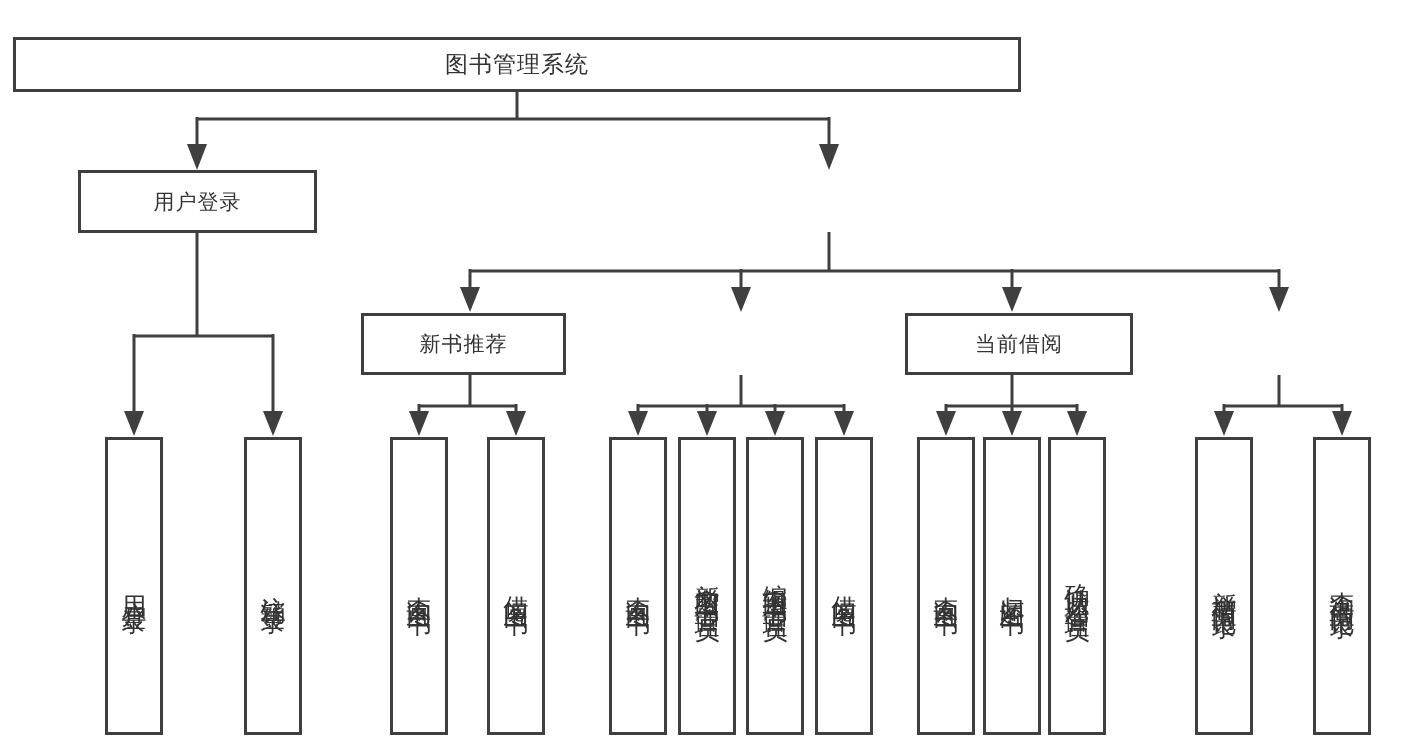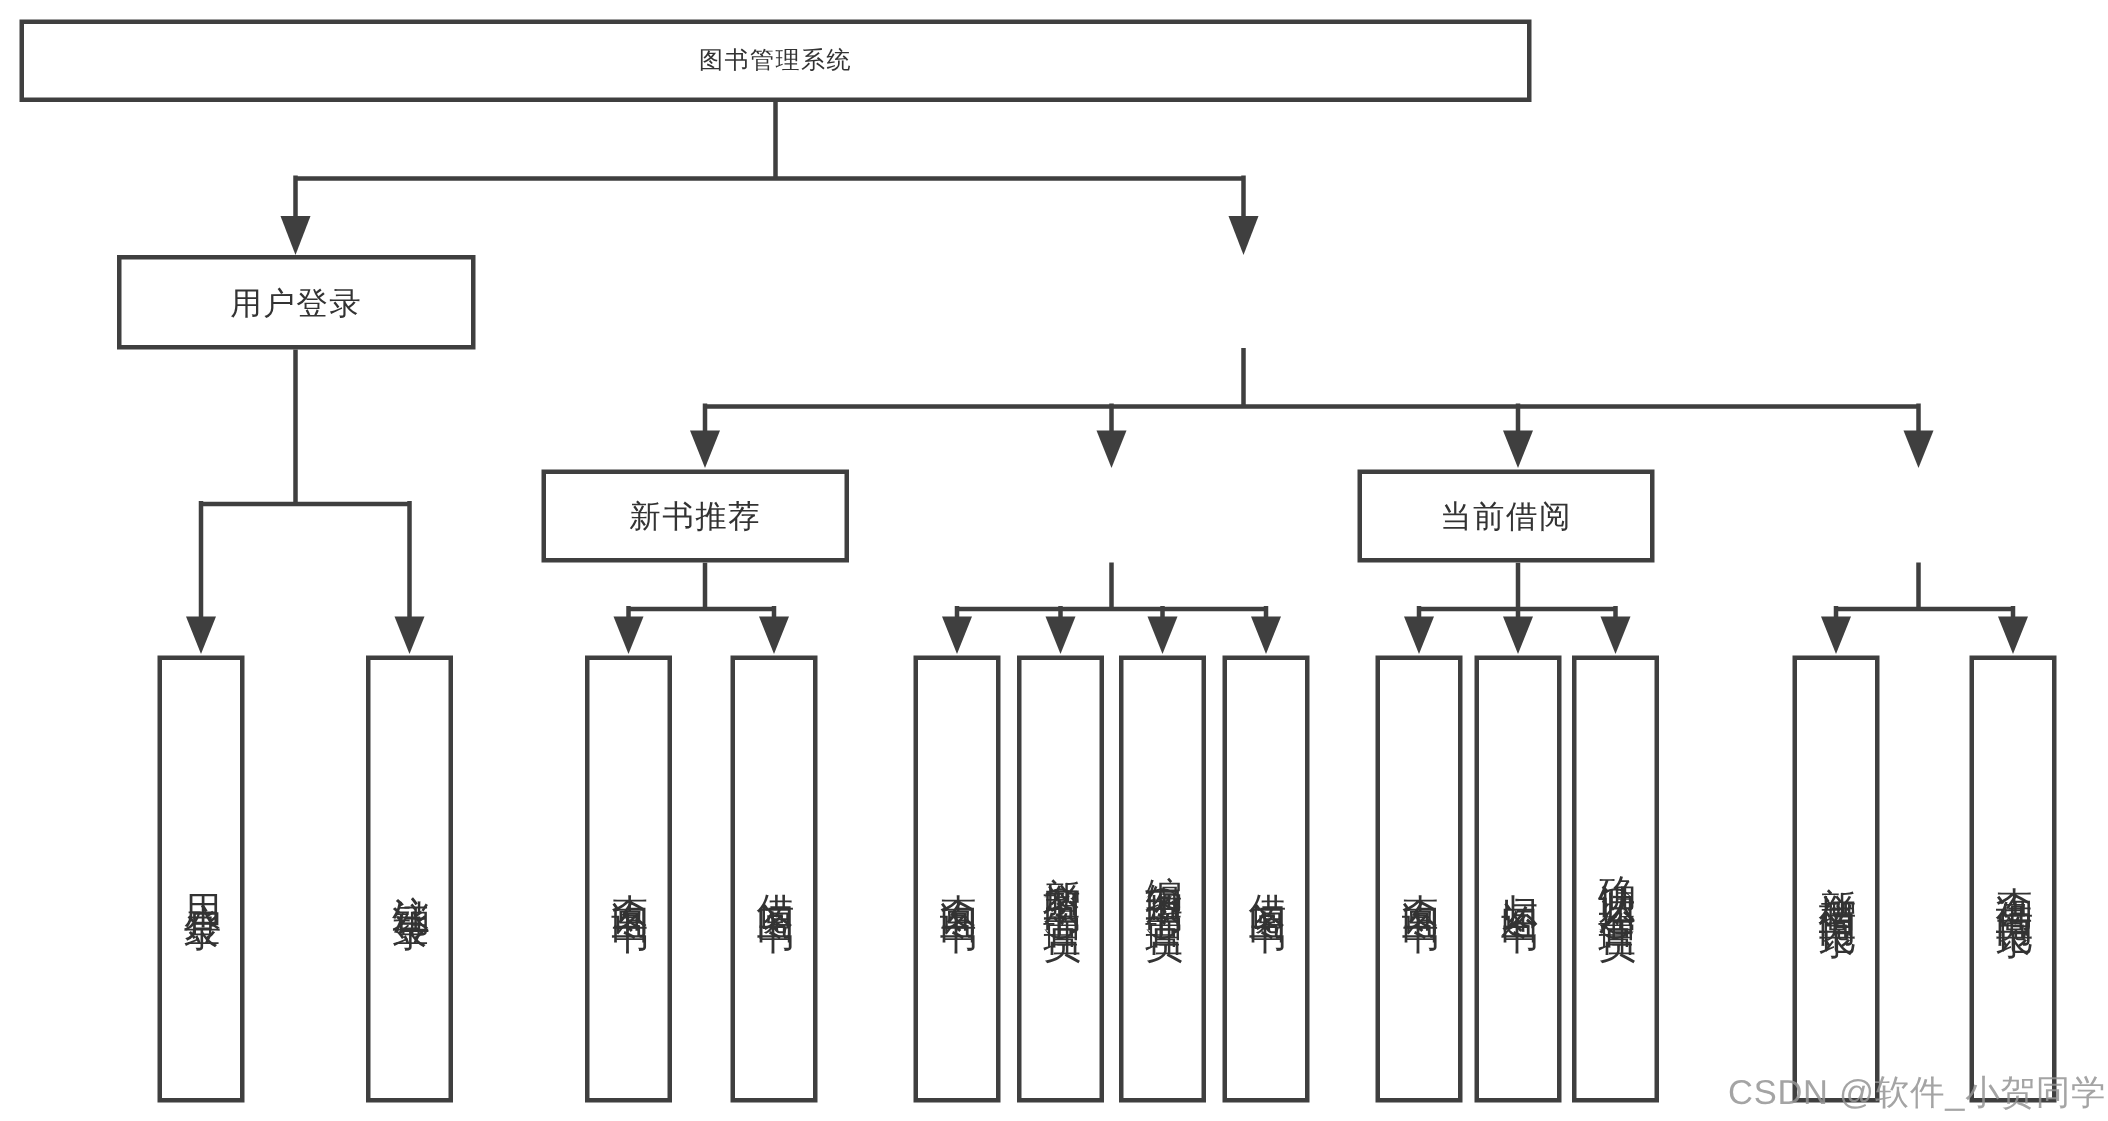--- a/index.html
+++ b/index.html
@@ -35,21 +35,22 @@
     justify-content: center;
     color: #333333;
   }
   .node-h {
     font-size: 21px;
     font-weight: 500;
     letter-spacing: 1px;
     white-space: nowrap;
   }
   .node-root {
-    font-size: 16px;
+    font-size: 23px;
+    margin-top: 24px;
   }
   .node-v {
     width: 58px;
     top: 437px;
     height: 298px;
   }
   .vtext {
     writing-mode: vertical-rl;
     text-orientation: mixed;
     font-size: 25px;
@@ -142,21 +143,21 @@
     <span>图书管理系统</span>
   </div>
 
   <div class="node node-h" style="left:78px; top:170px; width:239px; height:63px;">
     <span>用户登录</span>
   </div>
 
   <div class="node node-h" style="left:361px; top:313px; width:205px; height:62px;">
     <span>新书推荐</span>
   </div>
-  <div class="node node-h" style="left:905px; top:313px; width:198px; height:62px;">
+  <div class="node node-h" style="left:905px; top:313px; width:228px; height:62px;">
     <span>当前借阅</span>
   </div>
 
   <div class="node node-v" style="left:105px;">
     <span class="vtext">用户登录</span>
   </div>
   <div class="node node-v" style="left:244px;">
     <span class="vtext">注销登录</span>
   </div>
 
@@ -190,15 +191,14 @@
     <span class="vtext">确认归还（管理员）</span>
   </div>
 
   <div class="node node-v" style="left:1195px;">
     <span class="vtext">新增借阅记录</span>
   </div>
   <div class="node node-v" style="left:1313px;">
     <span class="vtext">查询借阅记录</span>
   </div>
 
-  <div class="watermark">CSDN @软件_小贺同学</div>
 
 </div>
 
 </body></html>

